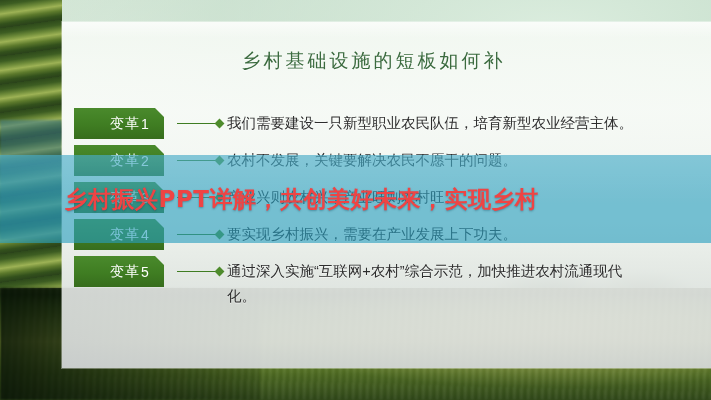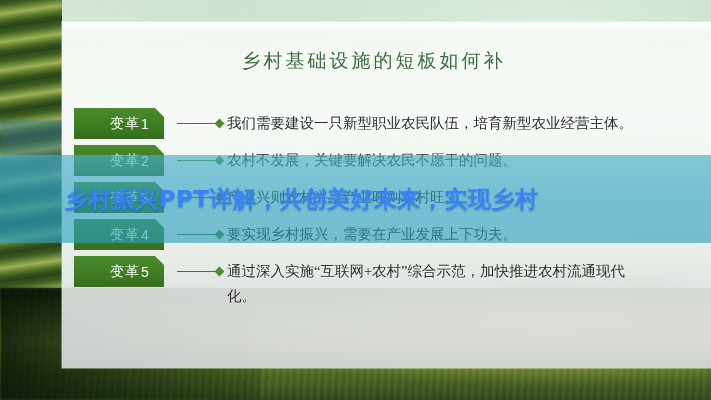--- a/index.html
+++ b/index.html
@@ -121,38 +121,38 @@
     position:absolute;left:2px;top:15px;width:40px;height:1px;background:#3f7d22;
   }
   .connector .dot{
     position:absolute;left:41px;top:12px;width:7px;height:7px;
     background:#4e8b2c;transform:rotate(45deg);
   }
 
   .rowtext{
     flex:1 1 auto;padding-right:36px;
     font-size:14.5px;line-height:25px;color:#2d2d2d;
-    font-family:Liberation Serif, serif;
+    font-family:Liberation Sans, sans-serif;
     margin-top:3px;
     text-shadow:0 1px 0 rgba(255,255,255,.55);
   }
 
   
   .capband{
     position:absolute;left:0;top:155px;width:711px;height:88px;
     background:rgba(41,158,190,.62);
   }
   .capband .inner{
     position:absolute;inset:0;
     background:linear-gradient(180deg,rgba(255,255,255,.10),rgba(255,255,255,0) 55%);
   }
   .captext{
     position:absolute;left:0;top:155px;width:603px;height:88px;
     display:flex;flex-direction:column;align-items:center;justify-content:center;
-    color:#3b82f6;
+    color:#ef4444;
     font-family:"DejaVu Sans","Liberation Sans",sans-serif;
     font-weight:bold;font-size:23px;line-height:32px;letter-spacing:.5px;
     text-shadow:0 1px 2px rgba(0,60,80,.35);
     text-align:center;
   }
   .captext span{display:block;}
 </style>
 </head>
 <body>
 

